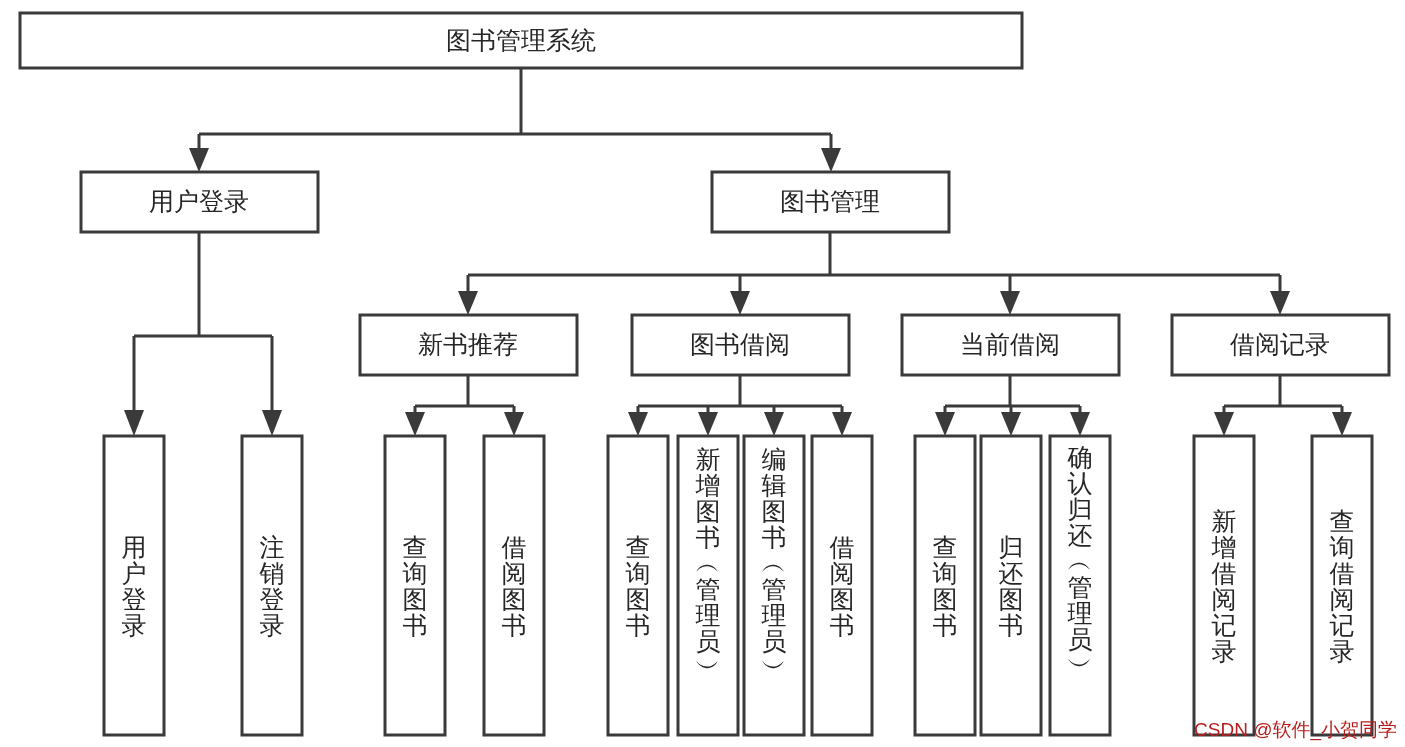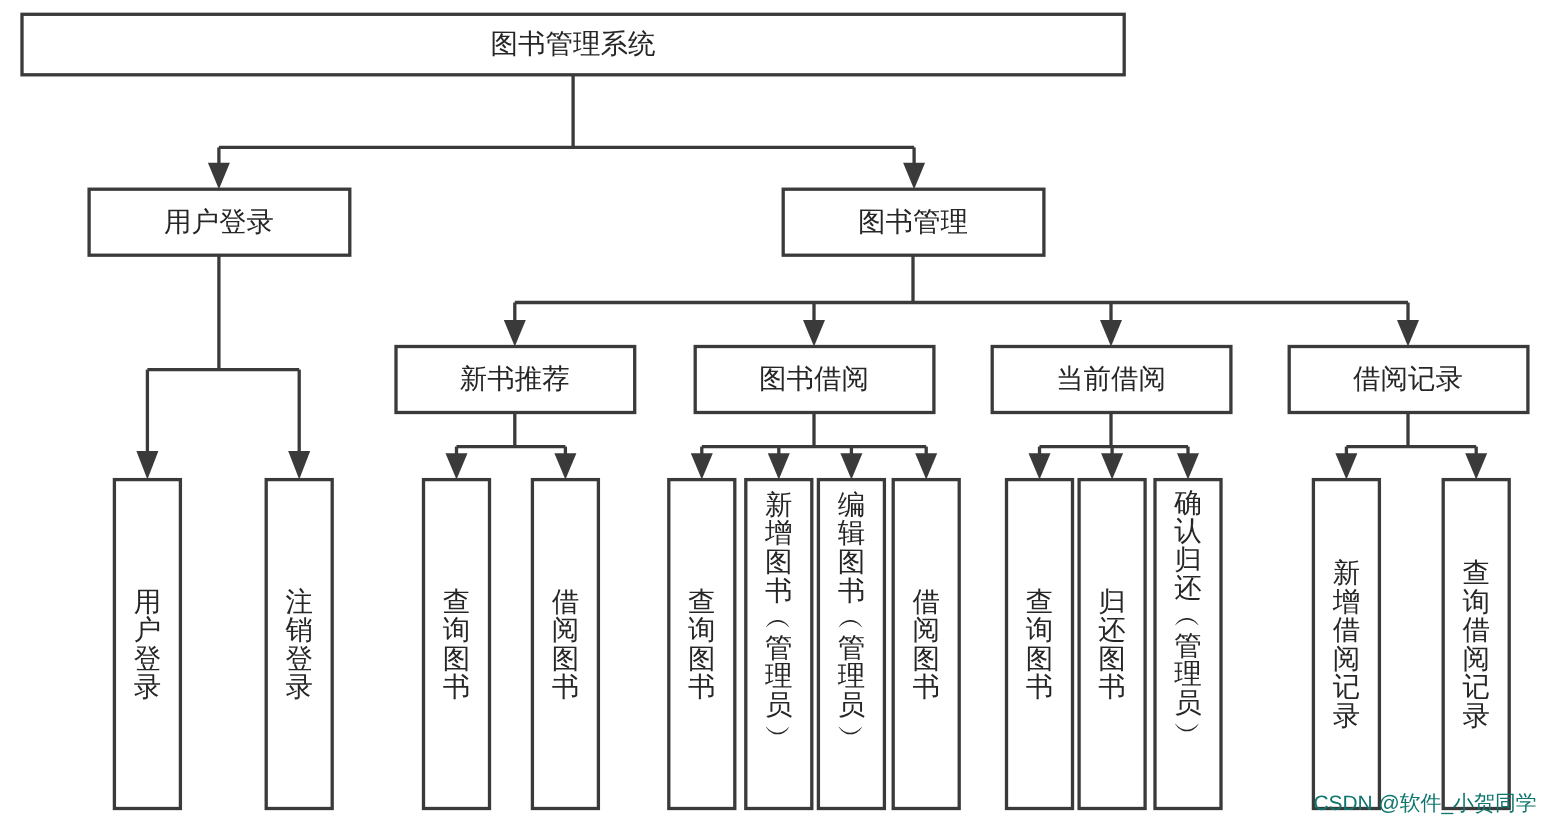--- a/index.html
+++ b/index.html
@@ -63,21 +63,21 @@
   }
   .vert-text-wrap span {
     display: block;
     text-align: center;
   }
   .watermark {
     position: absolute;
     right: 8px;
     bottom: 4px;
     font-size: 19px;
-    color: #0f766e;
+    color: #b91c1c;
     font-family: "Liberation Sans", "DejaVu Sans", sans-serif;
     white-space: nowrap;
     user-select: none;
   }
 </style>
 </head>
 <body>
 
 <div id="diagram-root">
 

